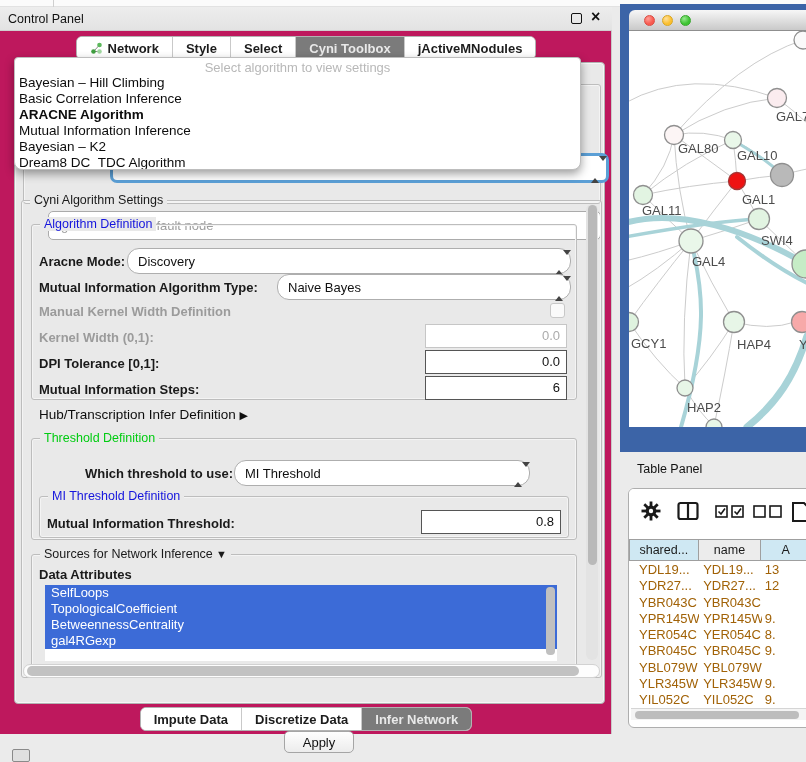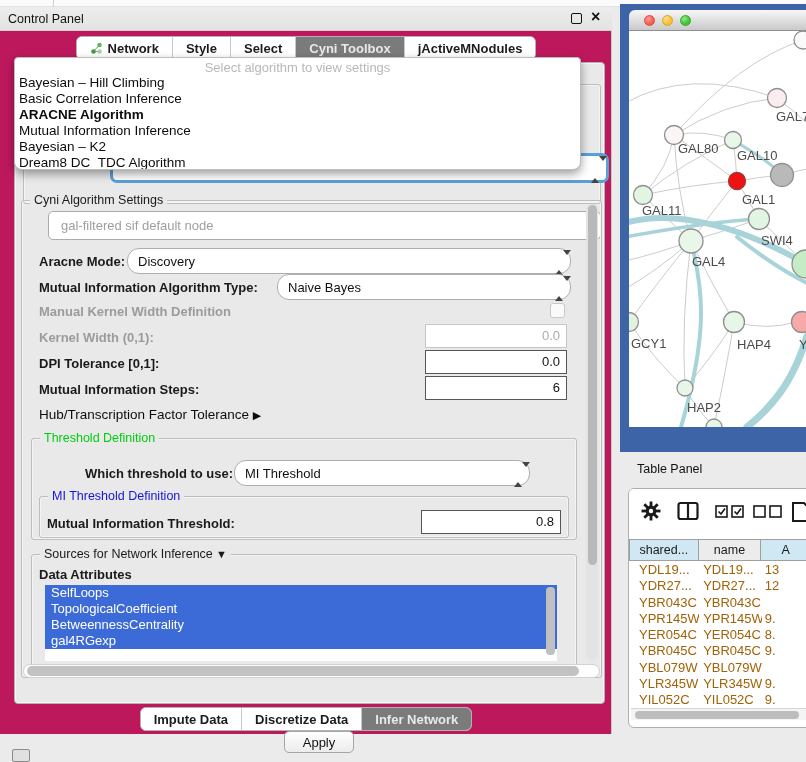--- a/index.html
+++ b/index.html
@@ -168,41 +168,44 @@
       </div>
       <div class="abs combo-table">gal-filtered sif default node</div>
 
       <div class="tb" style="left:6px; top:137px; width:581px; height:478px;">
         <span class="tb-label">Cyni Algorithm Settings</span>
       </div>
 
       <div class="vtrack" style="left:571px; top:141px; width:12px; height:456px;"></div>
       <div class="vthumb" style="left:572.5px; top:142px; width:9px; height:360px;"></div>
 
+      <div class="tb" style="left:16px; top:161px; width:546px; height:176px;">
+        <span class="tb-label lbl-blue">Algorithm Definition</span>
+      </div>
       <span class="flabel" style="left:24px; top:191px;">Aracne Mode:</span>
       <div class="combo" style="left:112px; top:185px; width:444px; height:26px;">
         <span class="val">Discovery</span>
         <span class="stepper"><span class="up"></span><span class="down"></span></span>
       </div>
       <span class="flabel" style="left:24px; top:217px;">Mutual Information Algorithm Type:</span>
       <div class="combo" style="left:262px; top:211px; width:294px; height:26px;">
         <span class="val">Naive Bayes</span>
         <span class="stepper"><span class="up"></span><span class="down"></span></span>
       </div>
       <span class="flabel dis" style="left:24px; top:241px;">Manual Kernel Width Definition</span>
       <span class="checkbox" style="left:535px; top:240px;"></span>
       <span class="flabel dis" style="left:24px; top:267px;">Kernel Width (0,1):</span>
       <div class="field disabled" style="left:410px; top:261px; width:142px; height:24px;">0.0</div>
       <span class="flabel" style="left:24px; top:293px;">DPI Tolerance [0,1]:</span>
       <div class="field" style="left:410px; top:287px; width:142px; height:24px;">0.0</div>
       <span class="flabel" style="left:24px; top:319px;">Mutual Information Steps:</span>
       <div class="field" style="left:410px; top:313px; width:142px; height:24px;">6</div>
 
       <div class="hub-row" style="left:24px; top:344px;">
-        <span>Hub/Transcription Factor Tolerance</span>
+        <span>Hub/Transcription Infer Definition</span>
         <span class="tri"> ▶</span>
       </div>
 
       <div class="tb" style="left:16px; top:375px; width:546px; height:102px;">
         <span class="tb-label lbl-green">Threshold Definition</span>
       </div>
       <span class="flabel" style="left:70px; top:403px;">Which threshold to use:</span>
       <div class="combo" style="left:219px; top:397px; width:296px; height:26px;">
         <span class="val">MI Threshold</span>
         <span class="stepper"><span class="up"></span><span class="down"></span></span>

